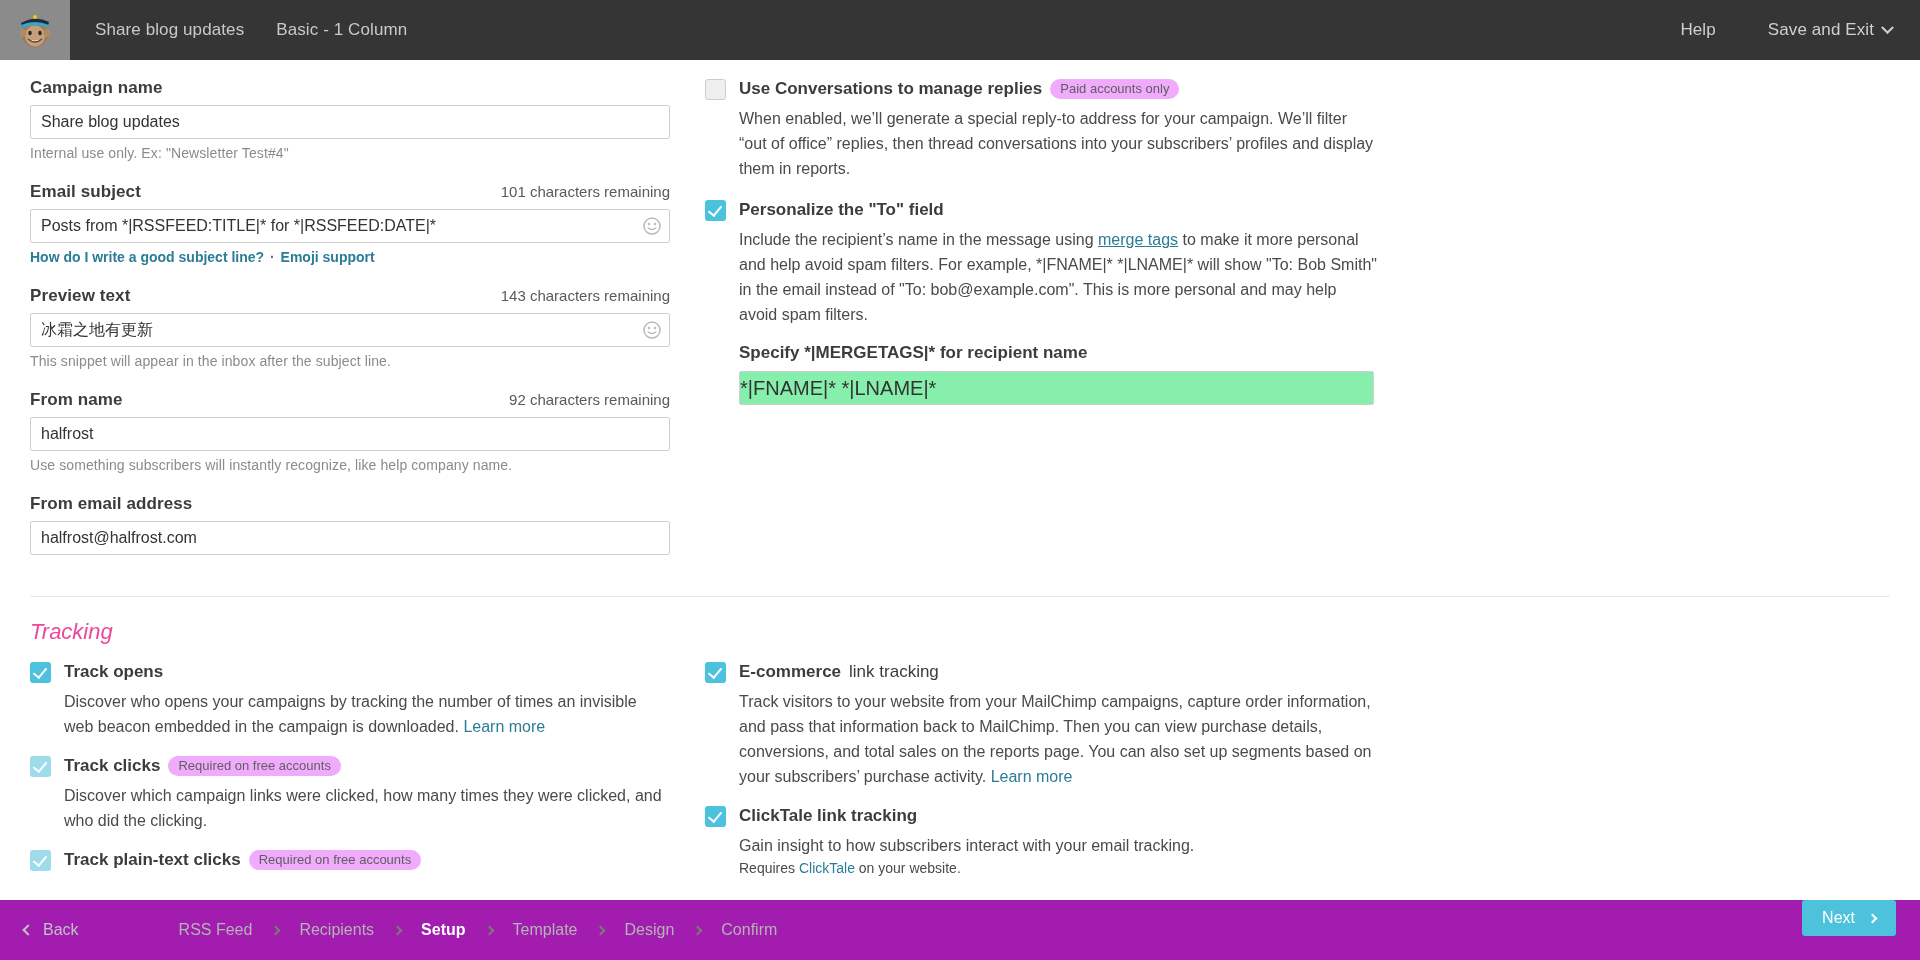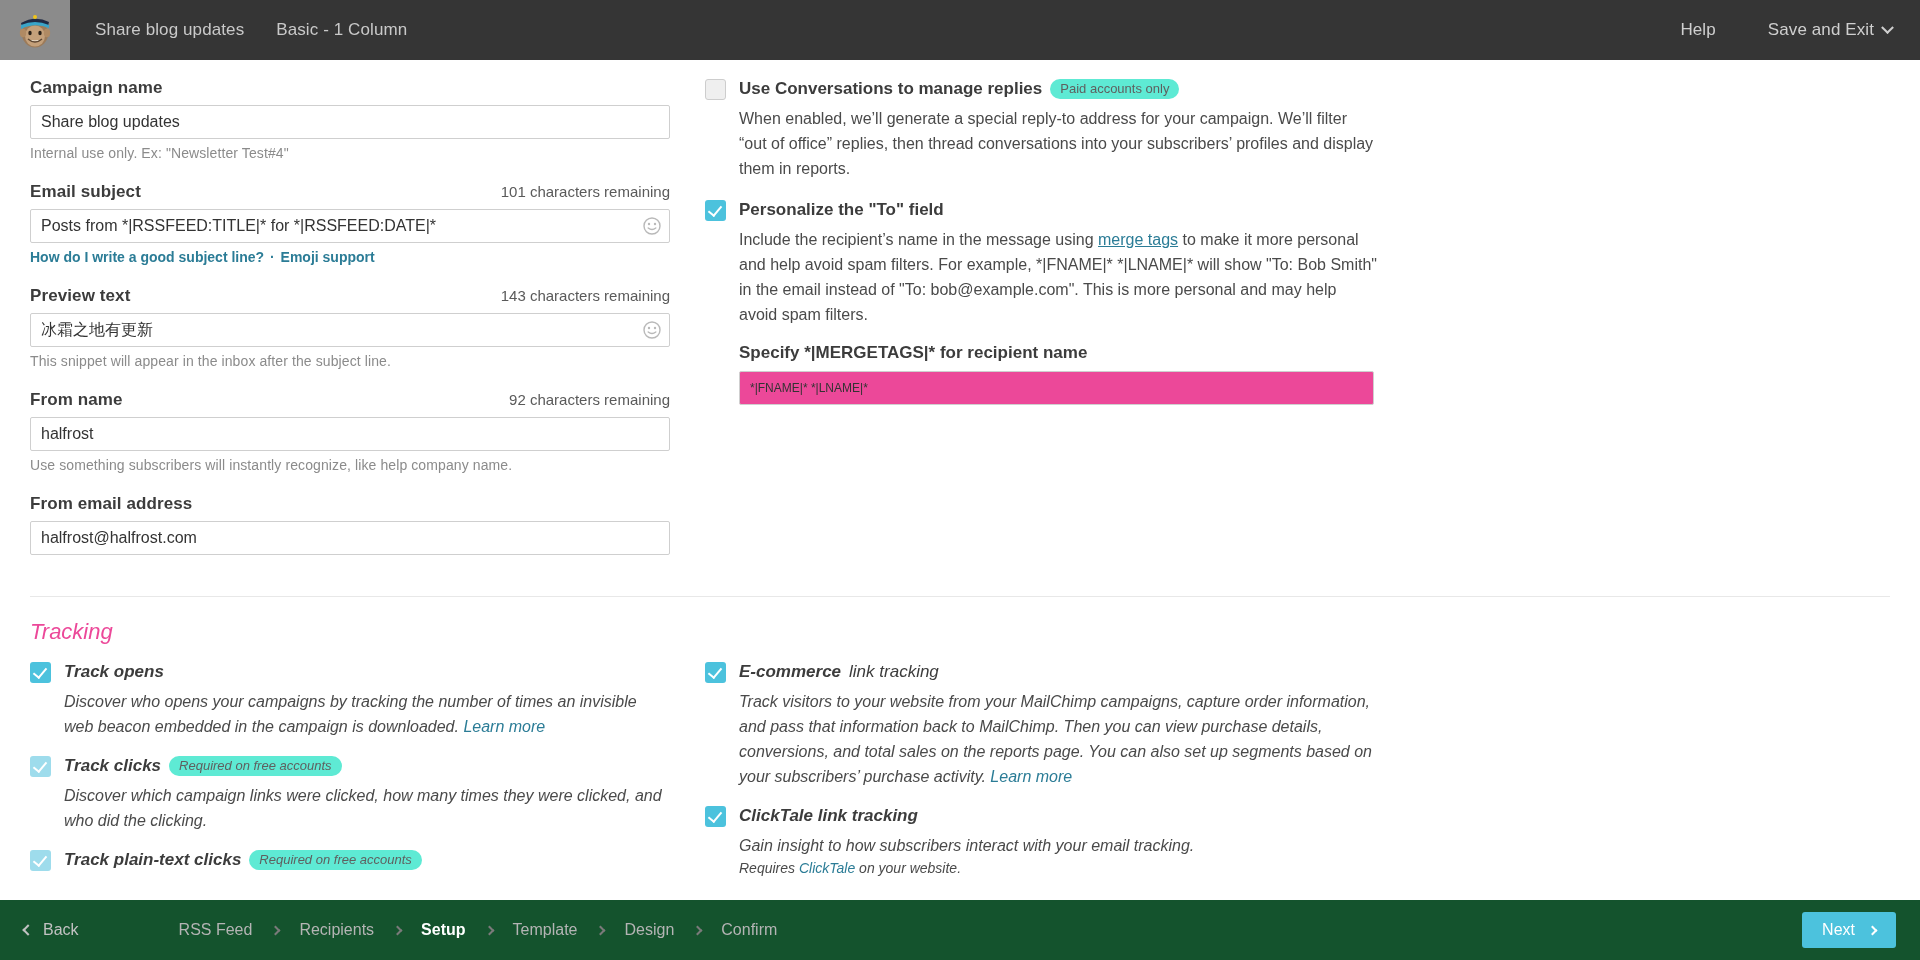--- a/index.html
+++ b/index.html
@@ -119,21 +119,21 @@
   }
   .cb-body { flex: 1; }
   .cb-title {
     font-size: 17px; font-weight: bold; color: #3c3c3c;
     line-height: 22px; display: flex; align-items: center;
     flex-wrap: wrap; gap: 8px;
   }
   .cb-title .thin { font-weight: normal; }
   .pill {
     display: inline-block;
-    background: #5eead4; color: #5f5f5f;
+    background: #f0abfc; color: #5f5f5f;
     font-size: 13px; font-weight: normal;
     border-radius: 11px; padding: 3px 10px 4px;
     line-height: 1; white-space: nowrap;
   }
   .cb-desc {
     font-size: 16px; color: #4a4a4a;
     line-height: 25px; margin-top: 6px;
     max-width: 640px;
   }
   .cb-desc a, .inline-link {
@@ -147,44 +147,44 @@
 
   .merge-block { margin-top: 16px; margin-left: 0; }
   .merge-label {
     font-size: 17px; font-weight: bold; color: #3c3c3c;
     margin-bottom: 8px;
   }
   .merge-input {
     width: 635px; height: 34px;
     border: 1px solid #cfcfcf; border-radius: 2px;
     font-family: "Liberation Sans", sans-serif;
-    font-size: 12px; color: #333; padding: 0 10px;
-    outline: none; background: #ec4899;
+    font-size: 20px; color: #333; padding: 0 0;
+    outline: none; background: #86efac;
   }
 
   
   .divider {
     margin: 20px 30px 0 30px;
     border-top: 1px solid #e8e8e8;
   }
   .tracking-h {
     font-size: 22px; font-style: italic; font-weight: normal;
     color: #ec4899; padding: 22px 12px 16px 30px;
   }
-  .track-cols { display: flex; padding: 0 30px; font-style: italic; }
+  .track-cols { display: flex; padding: 0 30px; }
   .track-left  { width: 640px; flex: 0 0 640px; }
   .track-right { width: 700px; flex: 0 0 700px; margin-left: 35px; }
   .track-item { margin-bottom: 16px; }
 
   
   .footer {
     position: absolute; left: 0; bottom: 0;
     width: 1920px; height: 60px;
-    background: #14532d;
-    display: flex; align-items: center;
+    background: #a21caf;
+    display: flex; 
   }
   .back-btn {
     display: flex; align-items: center;
     color: #c2c2c2; font-size: 16px;
     margin-left: 24px; cursor: pointer;
   }
   .chev-l {
     width: 8px; height: 8px;
     border-left: 2px solid #c2c2c2; border-bottom: 2px solid #c2c2c2;
     transform: rotate(45deg); margin-right: 11px;

